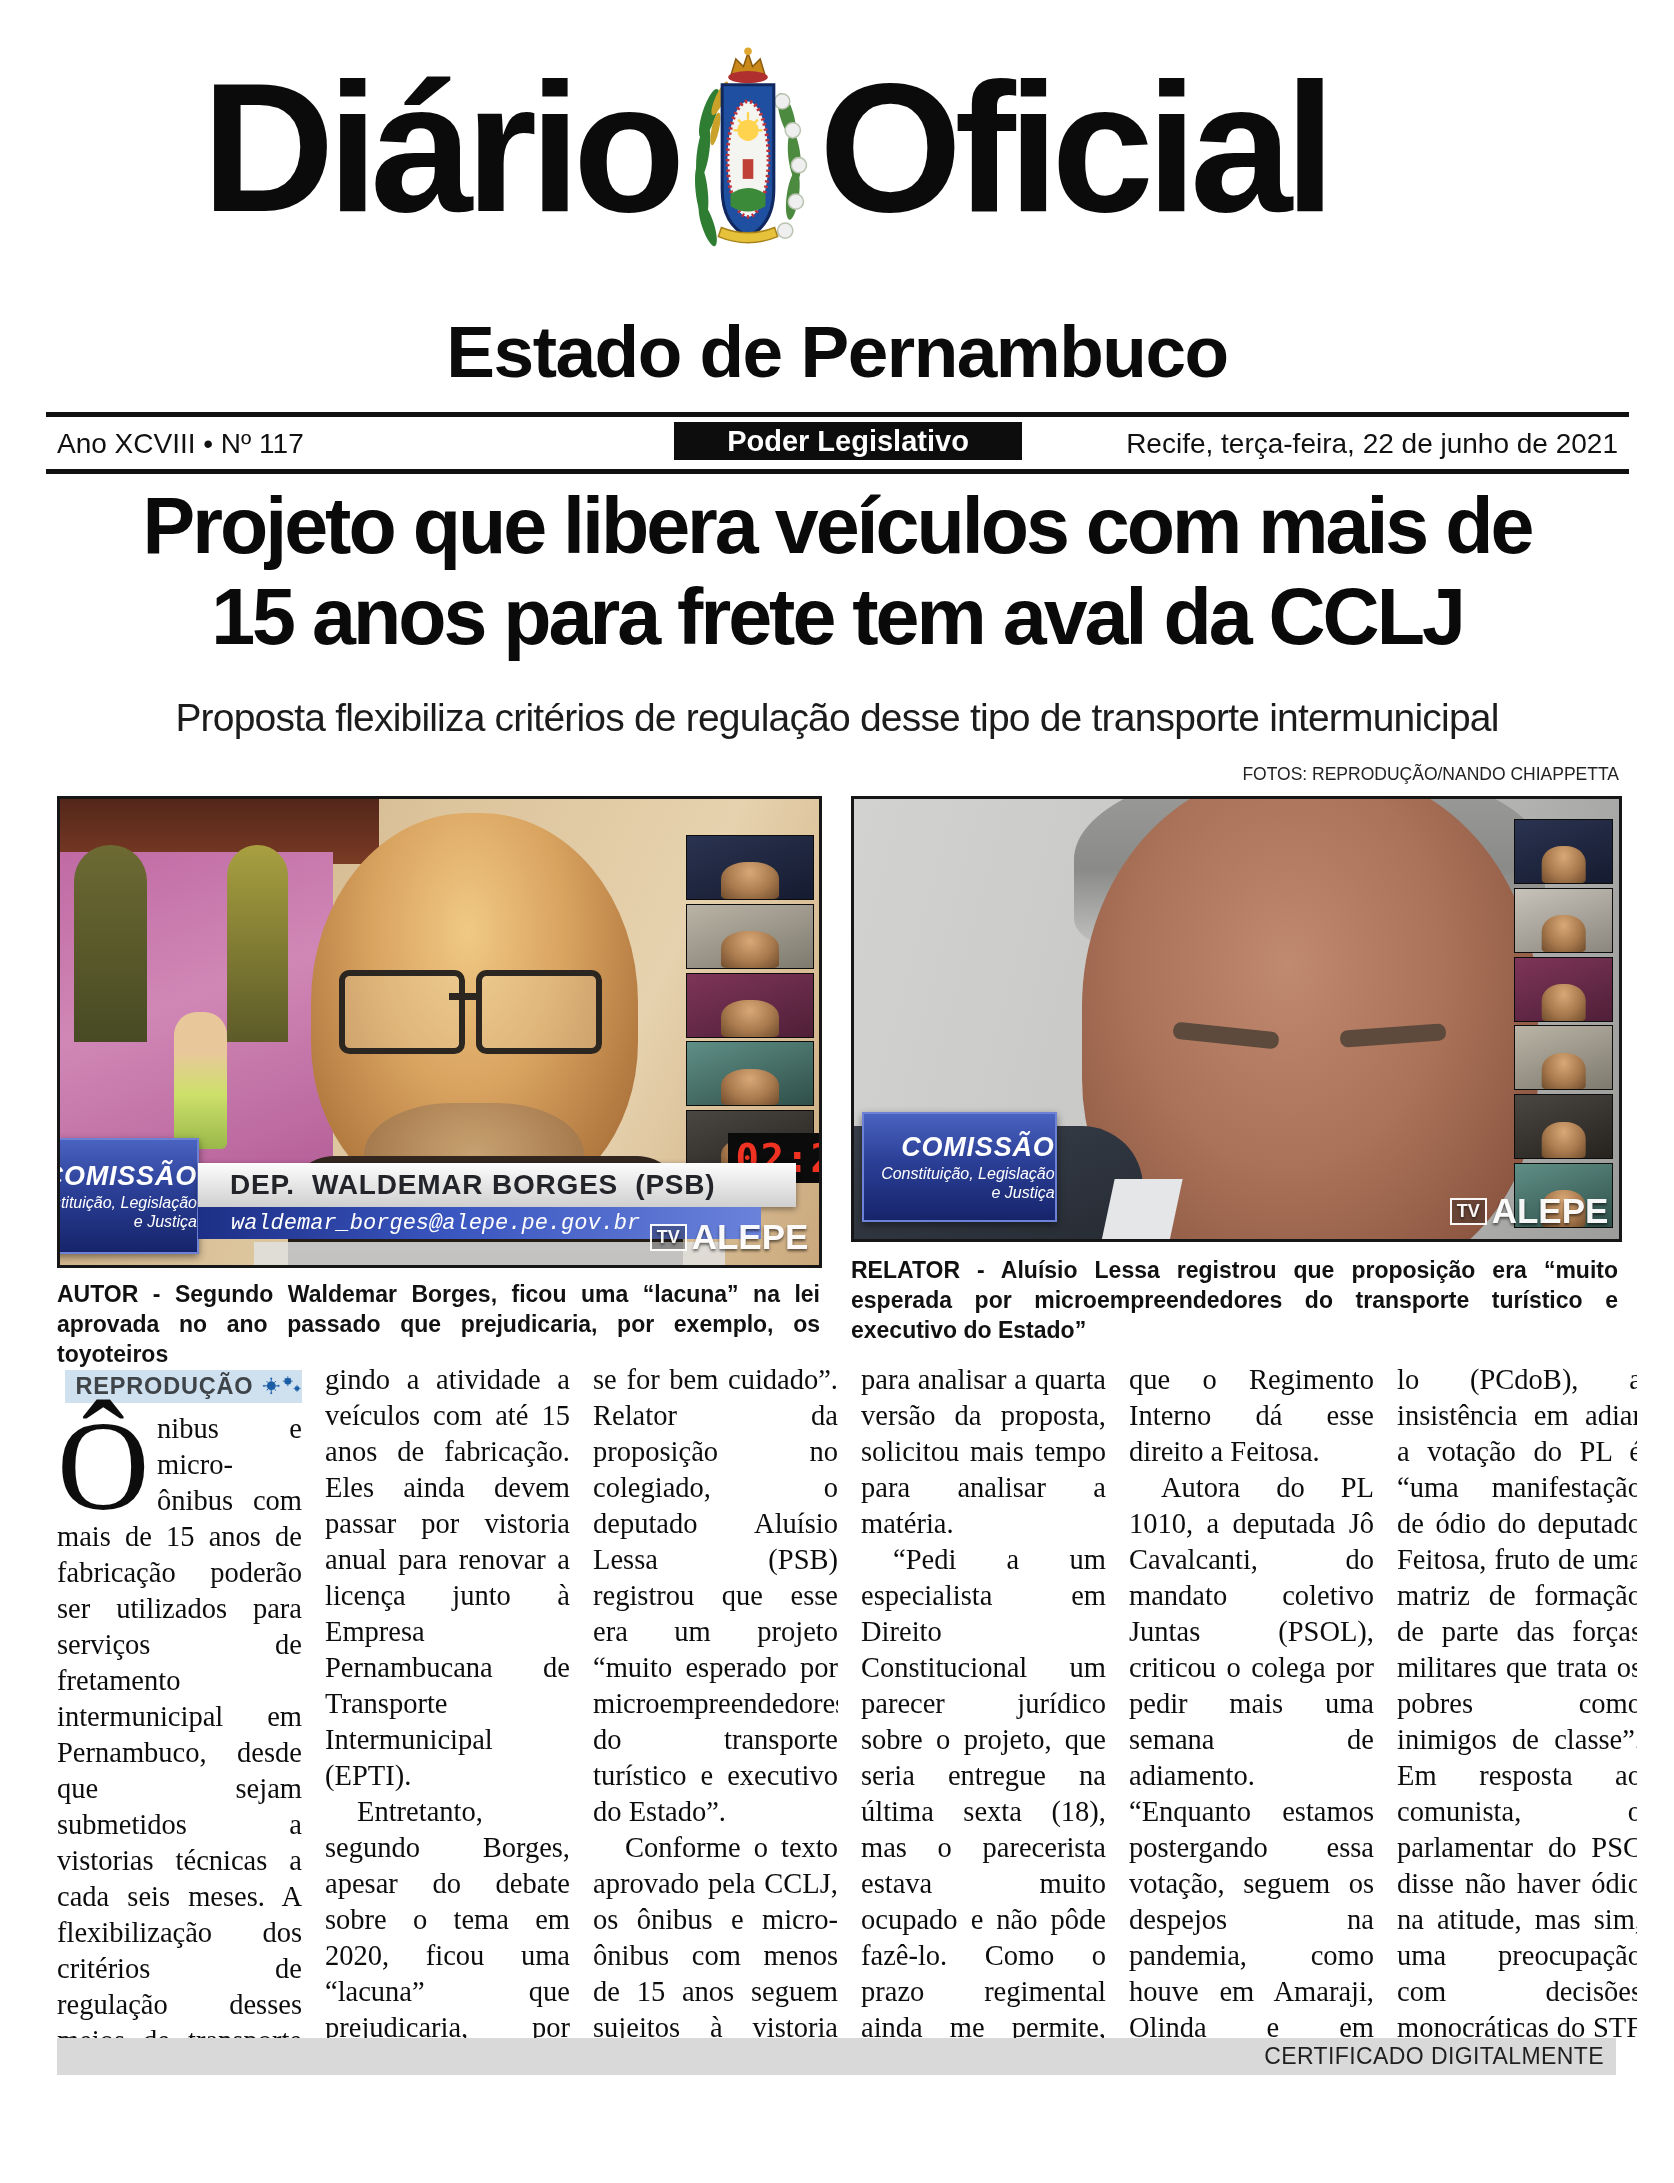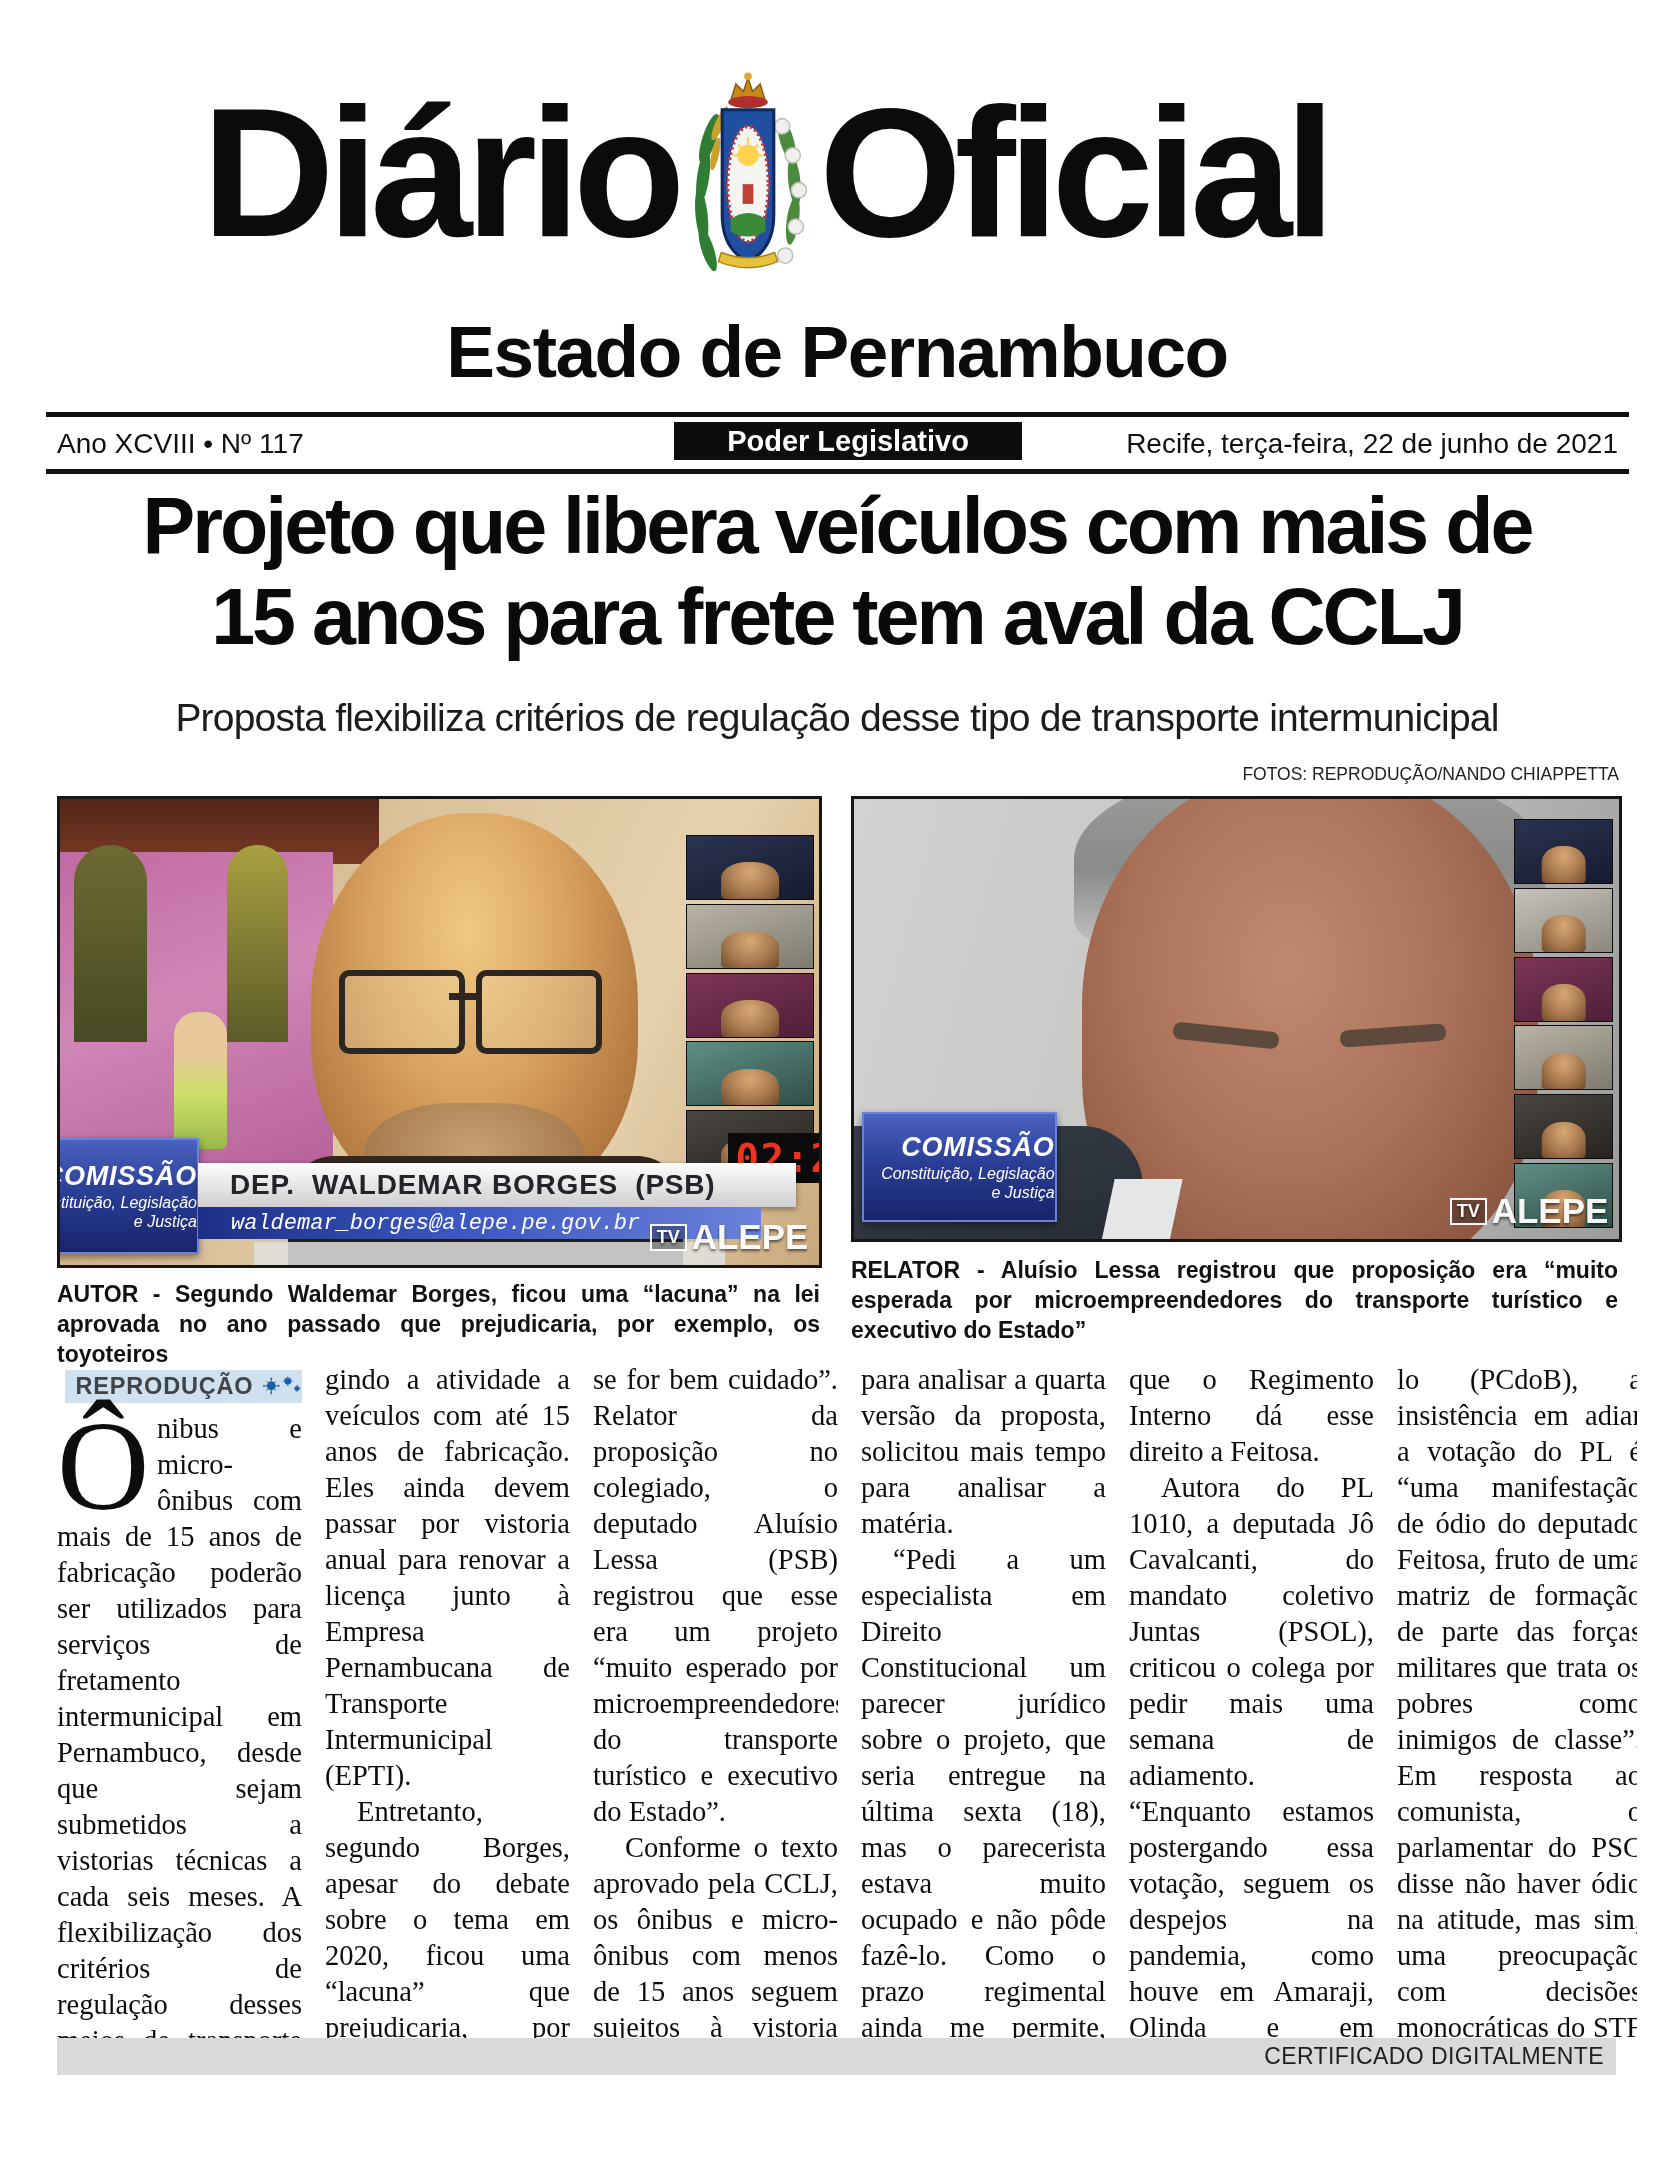--- a/index.html
+++ b/index.html
@@ -1,19 +1,19 @@
 <!DOCTYPE html>
 <html lang="pt" style="font-size:12px"><head>
 <meta charset="utf-8">
 <style>
   html,body{margin:0;padding:0;background:#888;}
   .page{position:relative;width:1674px;height:2183px;background:#ffffff;overflow:hidden;
         font-family:"Liberation Sans",sans-serif;color:#000;}
   
-  .masthead{position:absolute;left:0;top:70px;width:1530px;display:flex;justify-content:center;
+  .masthead{position:absolute;left:0;top:45px;width:1530px;display:flex;justify-content:center;
             align-items:center;gap:10.6px;}
   .masthead .big{font-size:184px;font-weight:bold;letter-spacing:-7.6px;line-height:197px;color:#0b0b0b;}
   .crest{width:120px;height:204px;flex:0 0 auto;}
   .sub-masthead{position:absolute;left:0;top:310px;width:1674px;text-align:center;
                 font-size:73px;font-weight:bold;letter-spacing:-1.5px;color:#0b0b0b;}
   
   .rule{position:absolute;left:46px;width:1583px;height:4.6px;background:#111;}
   .rule.r1{top:412px;} .rule.r2{top:469px;}
   .infobar{position:absolute;left:57px;top:422px;width:1561px;height:39px;}
   .edition{position:absolute;left:0;top:6px;font-size:28px;color:#111;}

